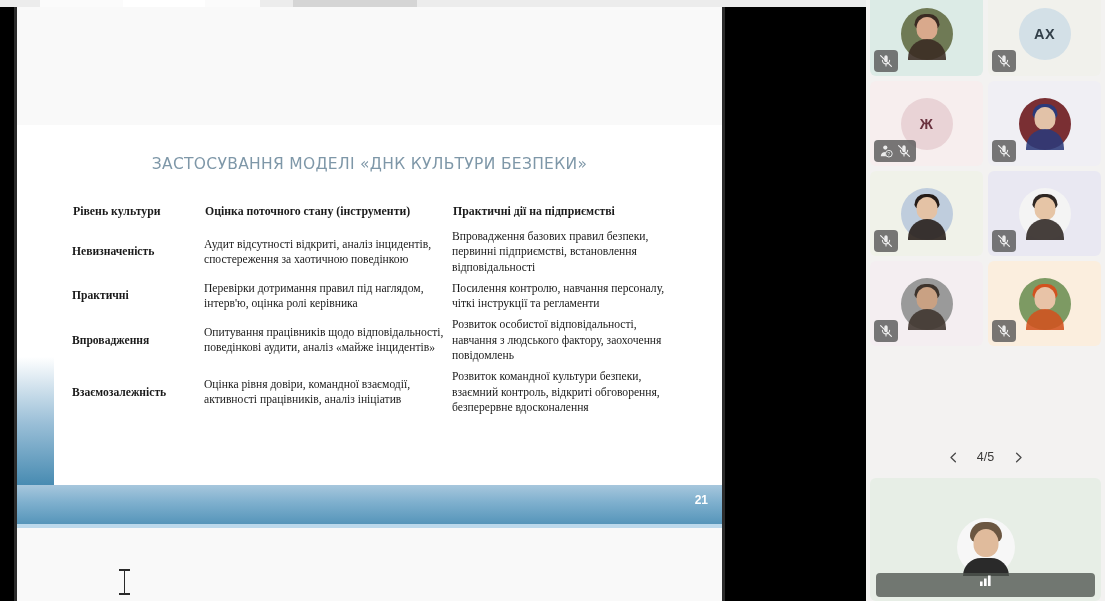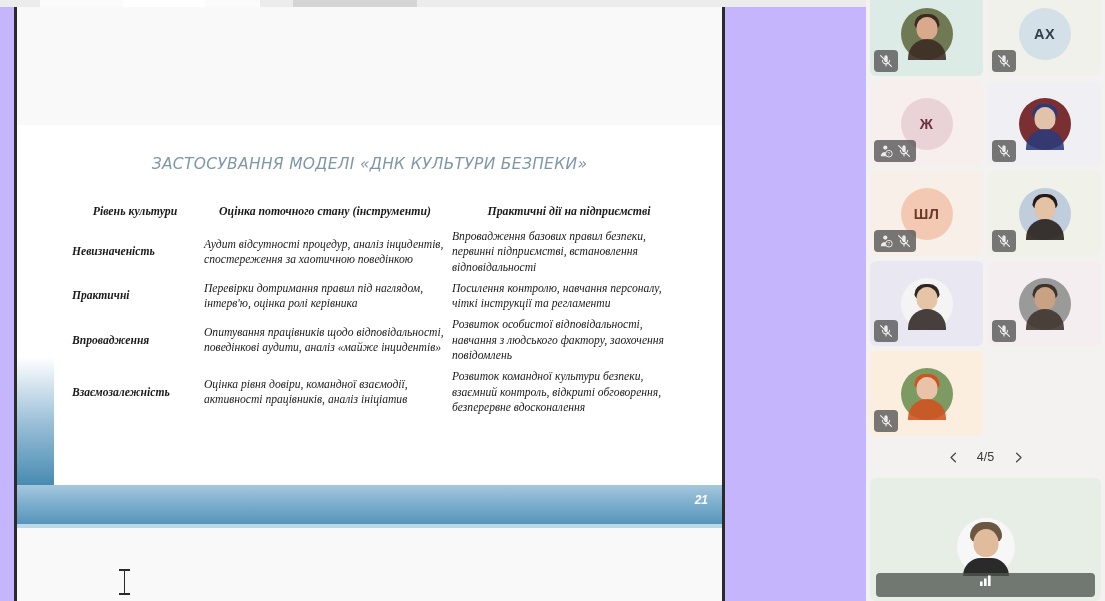--- a/index.html
+++ b/index.html
@@ -8,22 +8,21 @@
     width: 1105px; height: 601px;
     overflow: hidden;
     background: #f4f4f4;
     font-family: "Liberation Sans", sans-serif;
   }
   #root { position: relative; width: 1105px; height: 601px; }
 
   
   #share-area {
     position: absolute; left: 0; top: 0; width: 866px; height: 601px;
-    background: #c4b5fd;
-    font-style: italic;
+    background: #000000;
   }
   #toolbar-sliver {
     position: absolute; left: 0; top: 0; width: 866px; height: 7px;
     background: #ececec;
   }
   #toolbar-sliver .t-tab {
     position: absolute; top: 0; height: 7px; background: #fbfbfb;
   }
   #toolbar-sliver .t-tab.active { background: #ffffff; }
   #toolbar-sliver .t-tab.dark { background: #d5d5d5; }
@@ -72,21 +71,21 @@
   }
 
   
   #dna-table {
     position: absolute; left: 52px; top: 80px; width: 620px;
     border-collapse: collapse;
     font-family: "Liberation Serif", serif;
     color: #1a1a1a;
   }
   #dna-table th {
-    font-size: 11.8px; font-weight: 700; text-align: center;
+    font-size: 11.8px; font-weight: 700; text-align: left;
     padding: 0 4px 7px 4px; vertical-align: bottom; line-height: 1.18;
   }
   #dna-table td { font-size: 11.6px; line-height: 1.32; padding: 3px 5px 3px 3px;
                   vertical-align: middle; }
   #dna-table td.lvl { font-weight: 700; text-align: left; white-space: nowrap; margin-left: 12px; }
   .col-lvl { width: 132px; }
   .col-ass { width: 248px; }
   .col-act { width: 240px; }
 
   
@@ -211,21 +210,21 @@
           <thead>
             <tr>
               <th class="col-lvl">Рівень культури</th>
               <th class="col-ass">Оцінка поточного стану (інструменти)</th>
               <th class="col-act">Практичні дії на підприємстві</th>
             </tr>
           </thead>
           <tbody id="dna-tbody">
               <tr>
                 <td class="lvl">Невизначеність</td>
-                <td>Аудит відсутності процедур, аналіз інцидентів, спостереження за хаотичною поведінкою</td>
+                <td>Аудит відсутності відкриті, аналіз інцидентів, спостереження за хаотичною поведінкою</td>
                 <td>Впровадження базових правил безпеки, первинні підприємстві, встановлення відповідальності</td>
               </tr>
               <tr>
                 <td class="lvl">Практичні</td>
                 <td>Перевірки дотримання правил під наглядом, інтерв'ю, оцінка ролі керівника</td>
                 <td>Посилення контролю, навчання персоналу, чіткі інструкції та регламенти</td>
               </tr>
               <tr>
                 <td class="lvl">Впровадження</td>
                 <td>Опитування працівників щодо відповідальності, поведінкові аудити, аналіз «майже інцидентів»</td>
@@ -297,37 +296,20 @@
               </svg></span>
           </div>
         </div>
         <div class="tile" style="background: rgb(240, 239, 244);">
           <div class="avatar-img ph" style="background: rgb(122, 47, 51);">
             <div style="position: absolute; left: 50%; top: 6px; transform: translateX(-50%); width: 25px; height: 15px; border-radius: 13px 13px 6px 6px; background: rgb(43, 58, 122);"></div>
             <div style="position: absolute; left: 50%; top: 9px; transform: translateX(-50%); width: 21px; height: 23px; border-radius: 50% 50% 45% 45%; background: rgb(226, 194, 168);"></div>
             <div style="position: absolute; left: 50%; bottom: 0px; transform: translateX(-50%); width: 38px; height: 21px; border-radius: 19px 19px 0px 0px; background: rgb(43, 58, 122); opacity: 0.88;"></div>
           </div>
           <div class="badge-bar">
-            <span class="ic"><svg viewBox="0 0 14 14" width="14" height="14" aria-hidden="true">
-                <path d="M5.3 3a1.7 1.7 0 0 1 3.4 0v3.6a1.7 1.7 0 0 1-3.4 0z" fill="#ececec"></path>
-                <path d="M3.4 6.3a3.6 3.6 0 0 0 7.2 0" fill="none" stroke="#ececec" stroke-width="1.1" stroke-linecap="round"></path>
-                <path d="M7 9.9v2.1" fill="none" stroke="#ececec" stroke-width="1.1" stroke-linecap="round"></path>
-                <path d="M1.6 1.6 12.4 12.4" stroke="#ececec" stroke-width="1.25" stroke-linecap="round"></path>
-              </svg></span>
-          </div>
-        </div>
-        <div class="tile" style="background: rgb(248, 239, 233);">
-          <div class="avatar-initials" style="background: rgb(243, 201, 180); color: rgb(109, 58, 42);">ШЛ</div>
-          <div class="badge-bar">
-            <span class="ic"><svg viewBox="0 0 14 14" width="14" height="14" aria-hidden="true">
-                <circle cx="6.3" cy="3.6" r="2.1" fill="#ececec"></circle>
-                <path d="M1.8 12.2c0-2.5 2-4.1 4.5-4.1s4.5 1.6 4.5 4.1z" fill="#ececec"></path>
-                <circle cx="9.9" cy="9.7" r="3.3" fill="#6f6f6f" stroke="#ececec" stroke-width="1"></circle>
-                <text x="9.9" y="11.6" font-size="4.6" font-family="Liberation Sans, sans-serif" fill="#ececec" text-anchor="middle">?</text>
-              </svg></span>
             <span class="ic"><svg viewBox="0 0 14 14" width="14" height="14" aria-hidden="true">
                 <path d="M5.3 3a1.7 1.7 0 0 1 3.4 0v3.6a1.7 1.7 0 0 1-3.4 0z" fill="#ececec"></path>
                 <path d="M3.4 6.3a3.6 3.6 0 0 0 7.2 0" fill="none" stroke="#ececec" stroke-width="1.1" stroke-linecap="round"></path>
                 <path d="M7 9.9v2.1" fill="none" stroke="#ececec" stroke-width="1.1" stroke-linecap="round"></path>
                 <path d="M1.6 1.6 12.4 12.4" stroke="#ececec" stroke-width="1.25" stroke-linecap="round"></path>
               </svg></span>
           </div>
         </div>
         <div class="tile" style="background: rgb(240, 242, 233);">
           <div class="avatar-img ph" style="background: rgb(191, 205, 221);">

